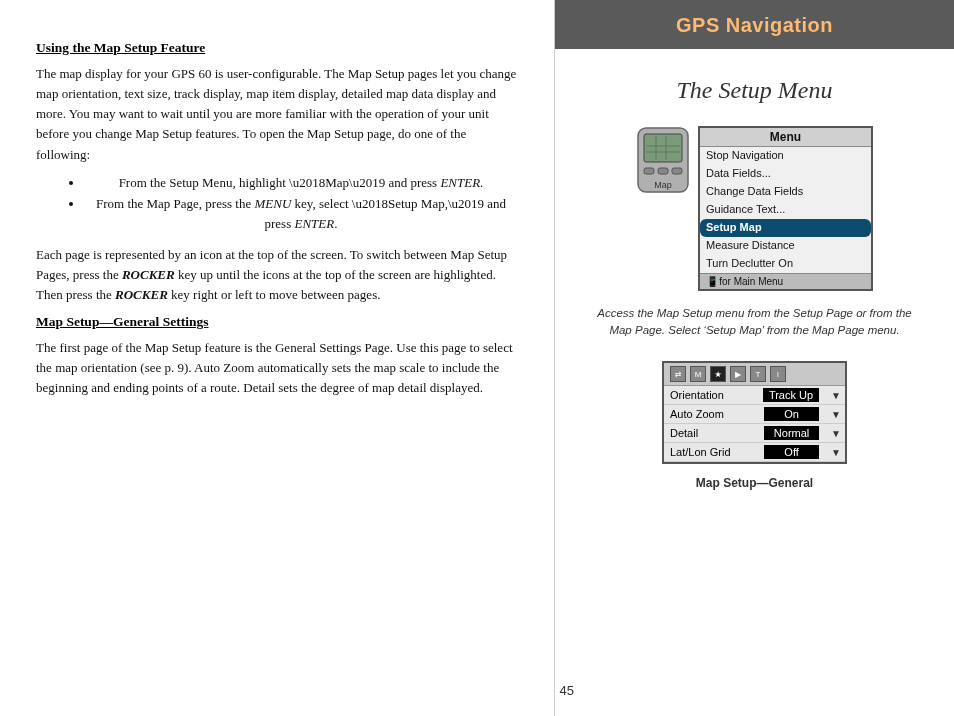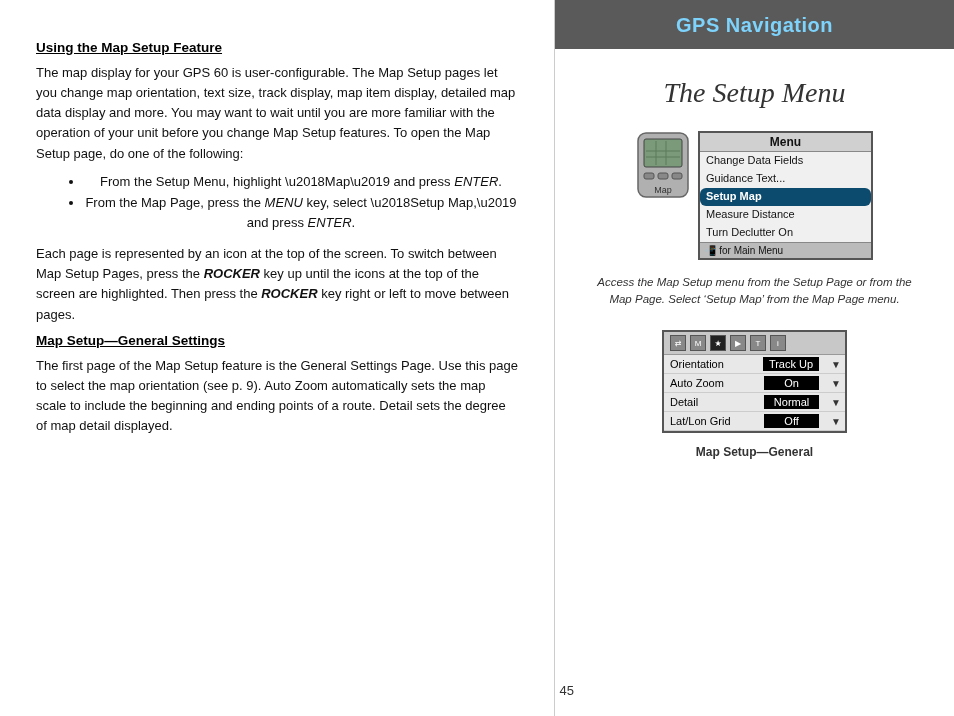--- a/index.html
+++ b/index.html
@@ -12,20 +12,21 @@
       display: flex;
       overflow: hidden;
     }
 
     
     .left-panel {
       width: 555px;
       padding: 40px 36px 20px 36px;
       border-right: 1px solid #ccc;
       overflow: hidden;
+      font-family: Liberation Serif, serif;
     }
 
     .section-title {
       font-size: 13.5px;
       font-weight: bold;
       text-decoration: underline;
       margin-bottom: 8px;
     }
 
     .left-panel p {
@@ -75,30 +76,30 @@
       display: flex;
       flex-direction: column;
       align-items: center;
       padding: 0;
       position: relative;
     }
 
     .right-header {
       width: 100%;
       background: #5a5a5a;
-      color: #7dd3fc;
+      color: #fdba74;
       text-align: center;
       font-size: 20px;
       font-weight: bold;
       padding: 14px 0 12px 0;
       letter-spacing: 0.5px;
     }
 
     .setup-menu-title {
-      font-size: 28px;
+      font-size: 24px;
       font-style: italic;
       color: #333;
       margin-top: 28px;
       margin-bottom: 22px;
       font-family: Georgia, serif;
     }
 
     
     .device-container {
       display: flex;
@@ -268,20 +269,22 @@
 
       <rect x="8" y="42" width="10" height="6" rx="2" fill="#888" stroke="#555" stroke-width="1"></rect>
       <rect x="22" y="42" width="10" height="6" rx="2" fill="#888" stroke="#555" stroke-width="1"></rect>
       <rect x="36" y="42" width="10" height="6" rx="2" fill="#888" stroke="#555" stroke-width="1"></rect>
 
       <text x="27" y="62" text-anchor="middle" font-size="9" fill="#333" font-family="Arial">Map</text>
     </svg>
 
     <div class="menu-box">
       <div class="menu-box-header">Menu</div>
+      <div class="menu-box-item">Stop Navigation</div>
+      <div class="menu-box-item">Data Fields...</div>
       <div class="menu-box-item">Change Data Fields</div>
       <div class="menu-box-item">Guidance Text...</div>
       <div class="menu-box-item highlighted">Setup Map</div>
       <div class="menu-box-item">Measure Distance</div>
       <div class="menu-box-item">Turn Declutter On</div>
       <div class="menu-box-footer">📲 for Main Menu</div>
     </div>
   </div>
 
   <div class="caption">Access the Map Setup menu from the Setup Page or from the Map Page. Select ‘Setup Map’ from the Map Page menu.</div>

